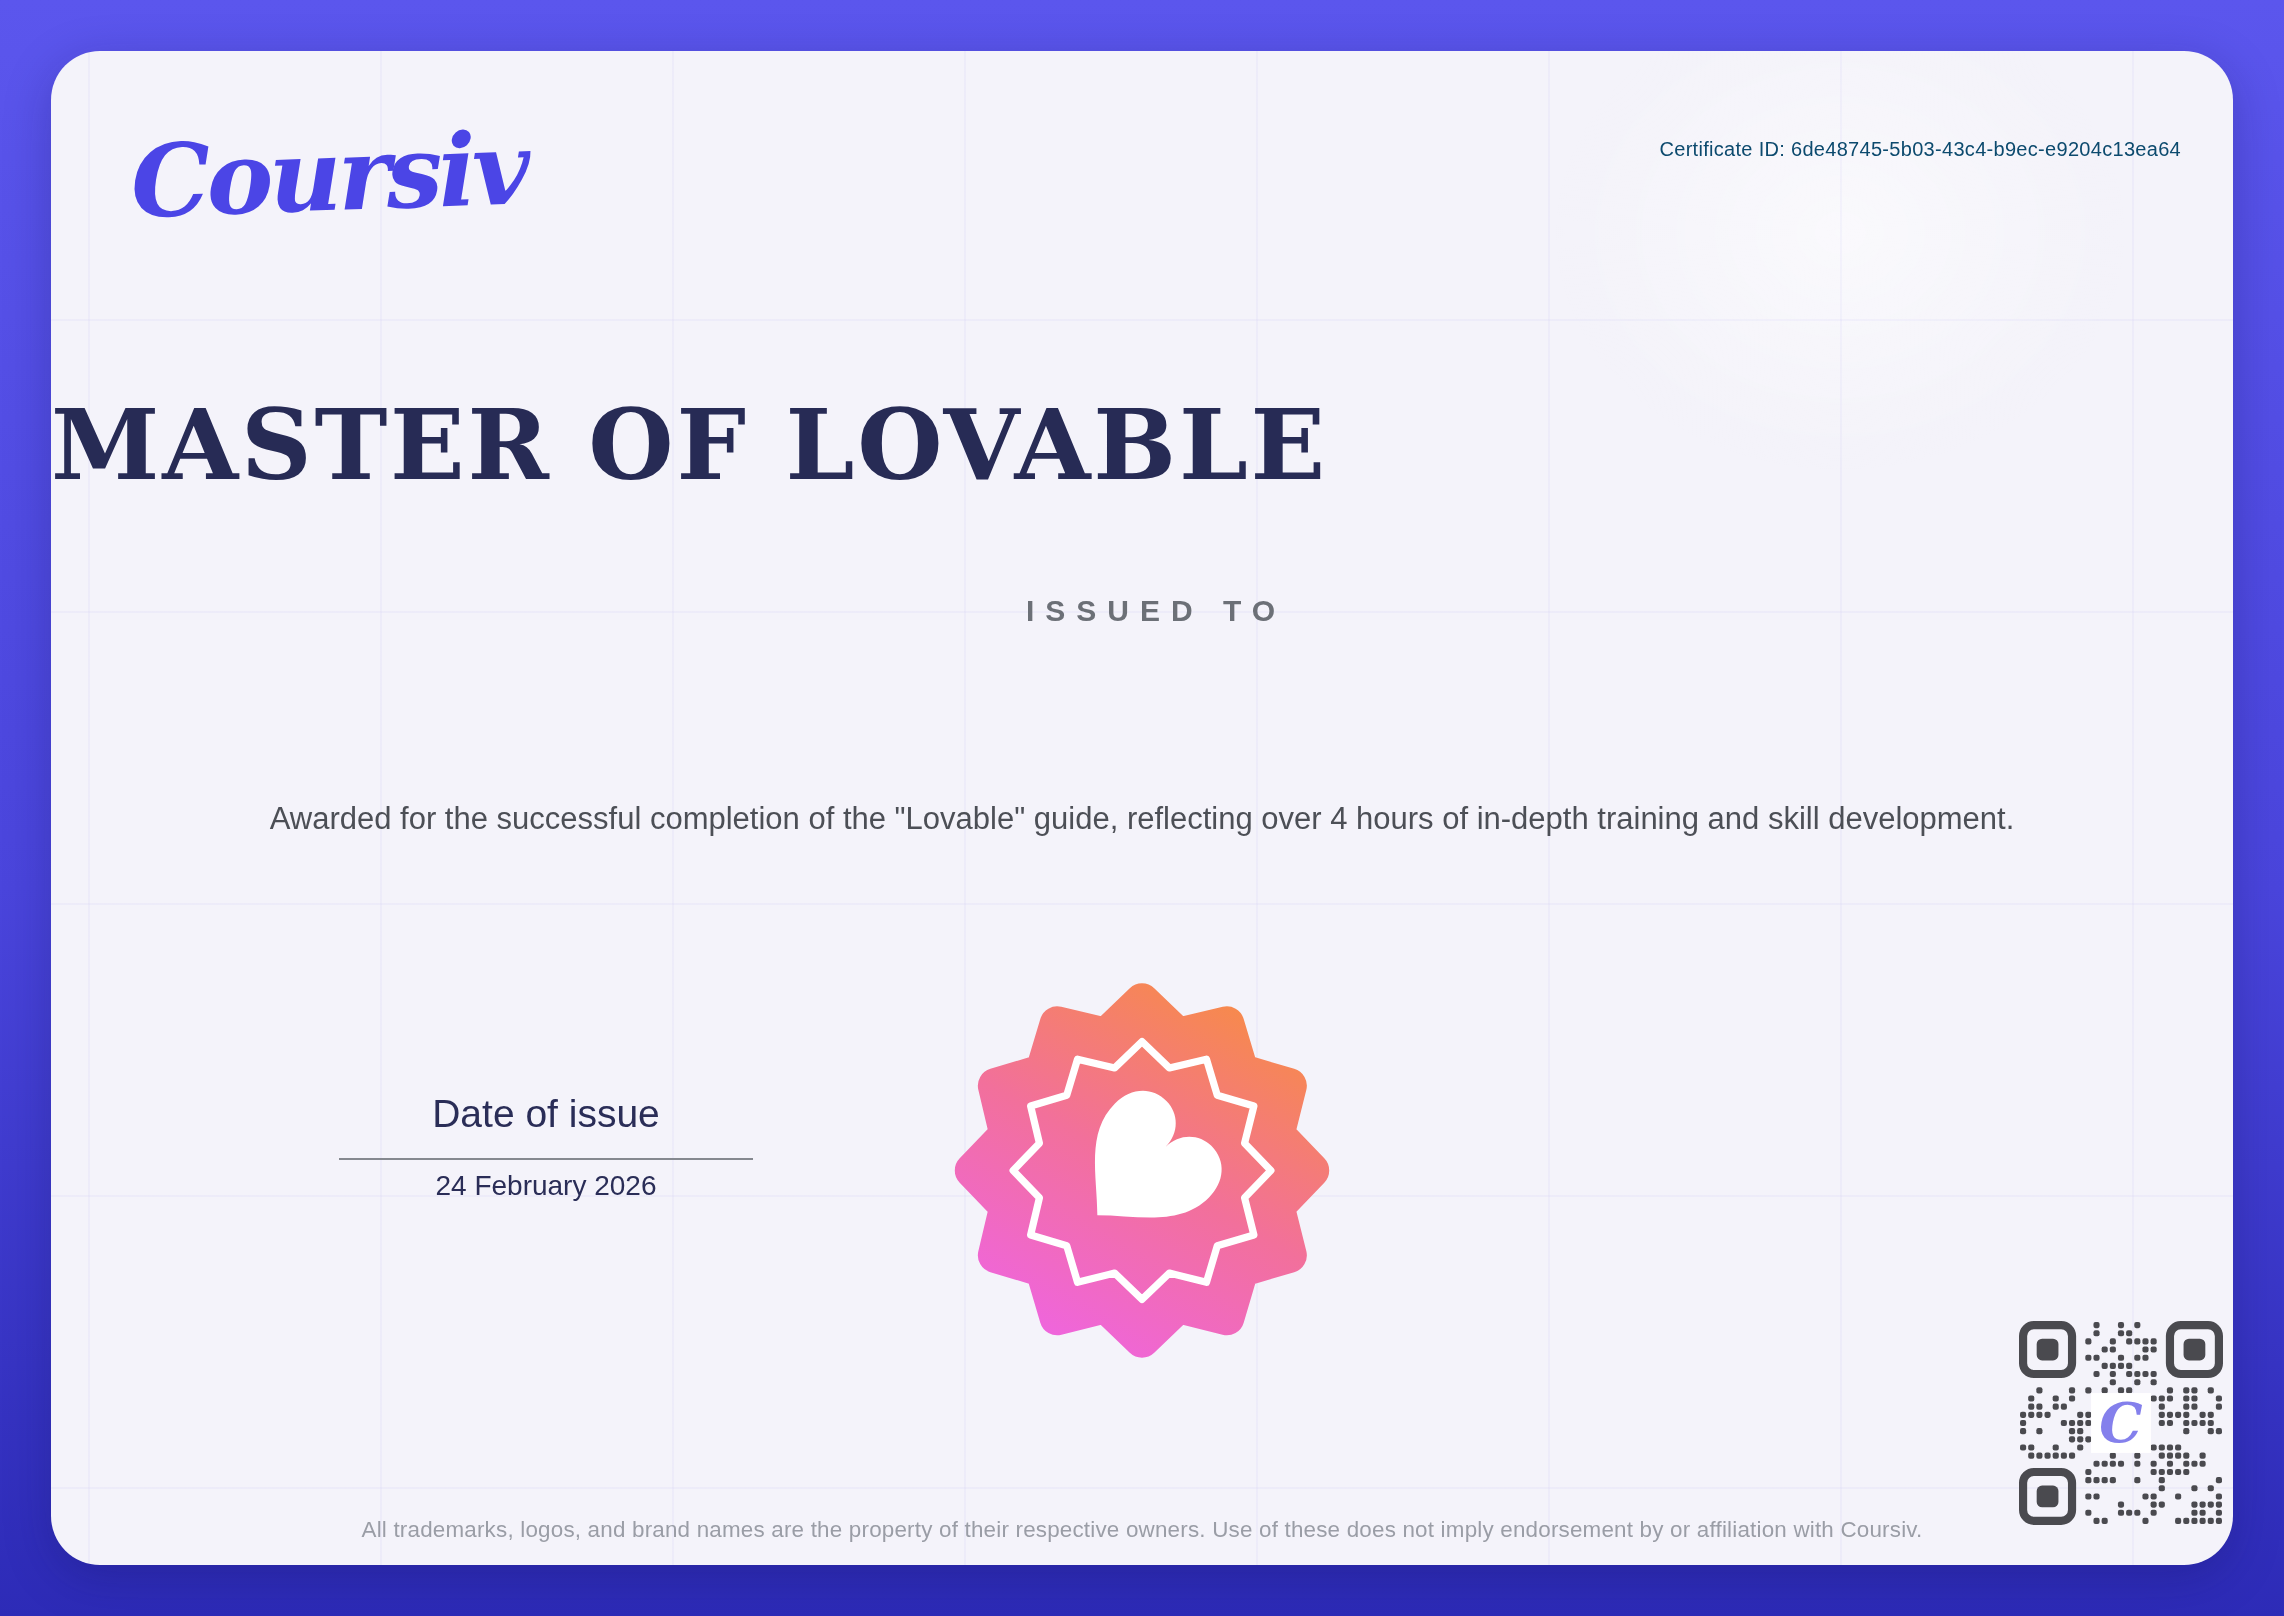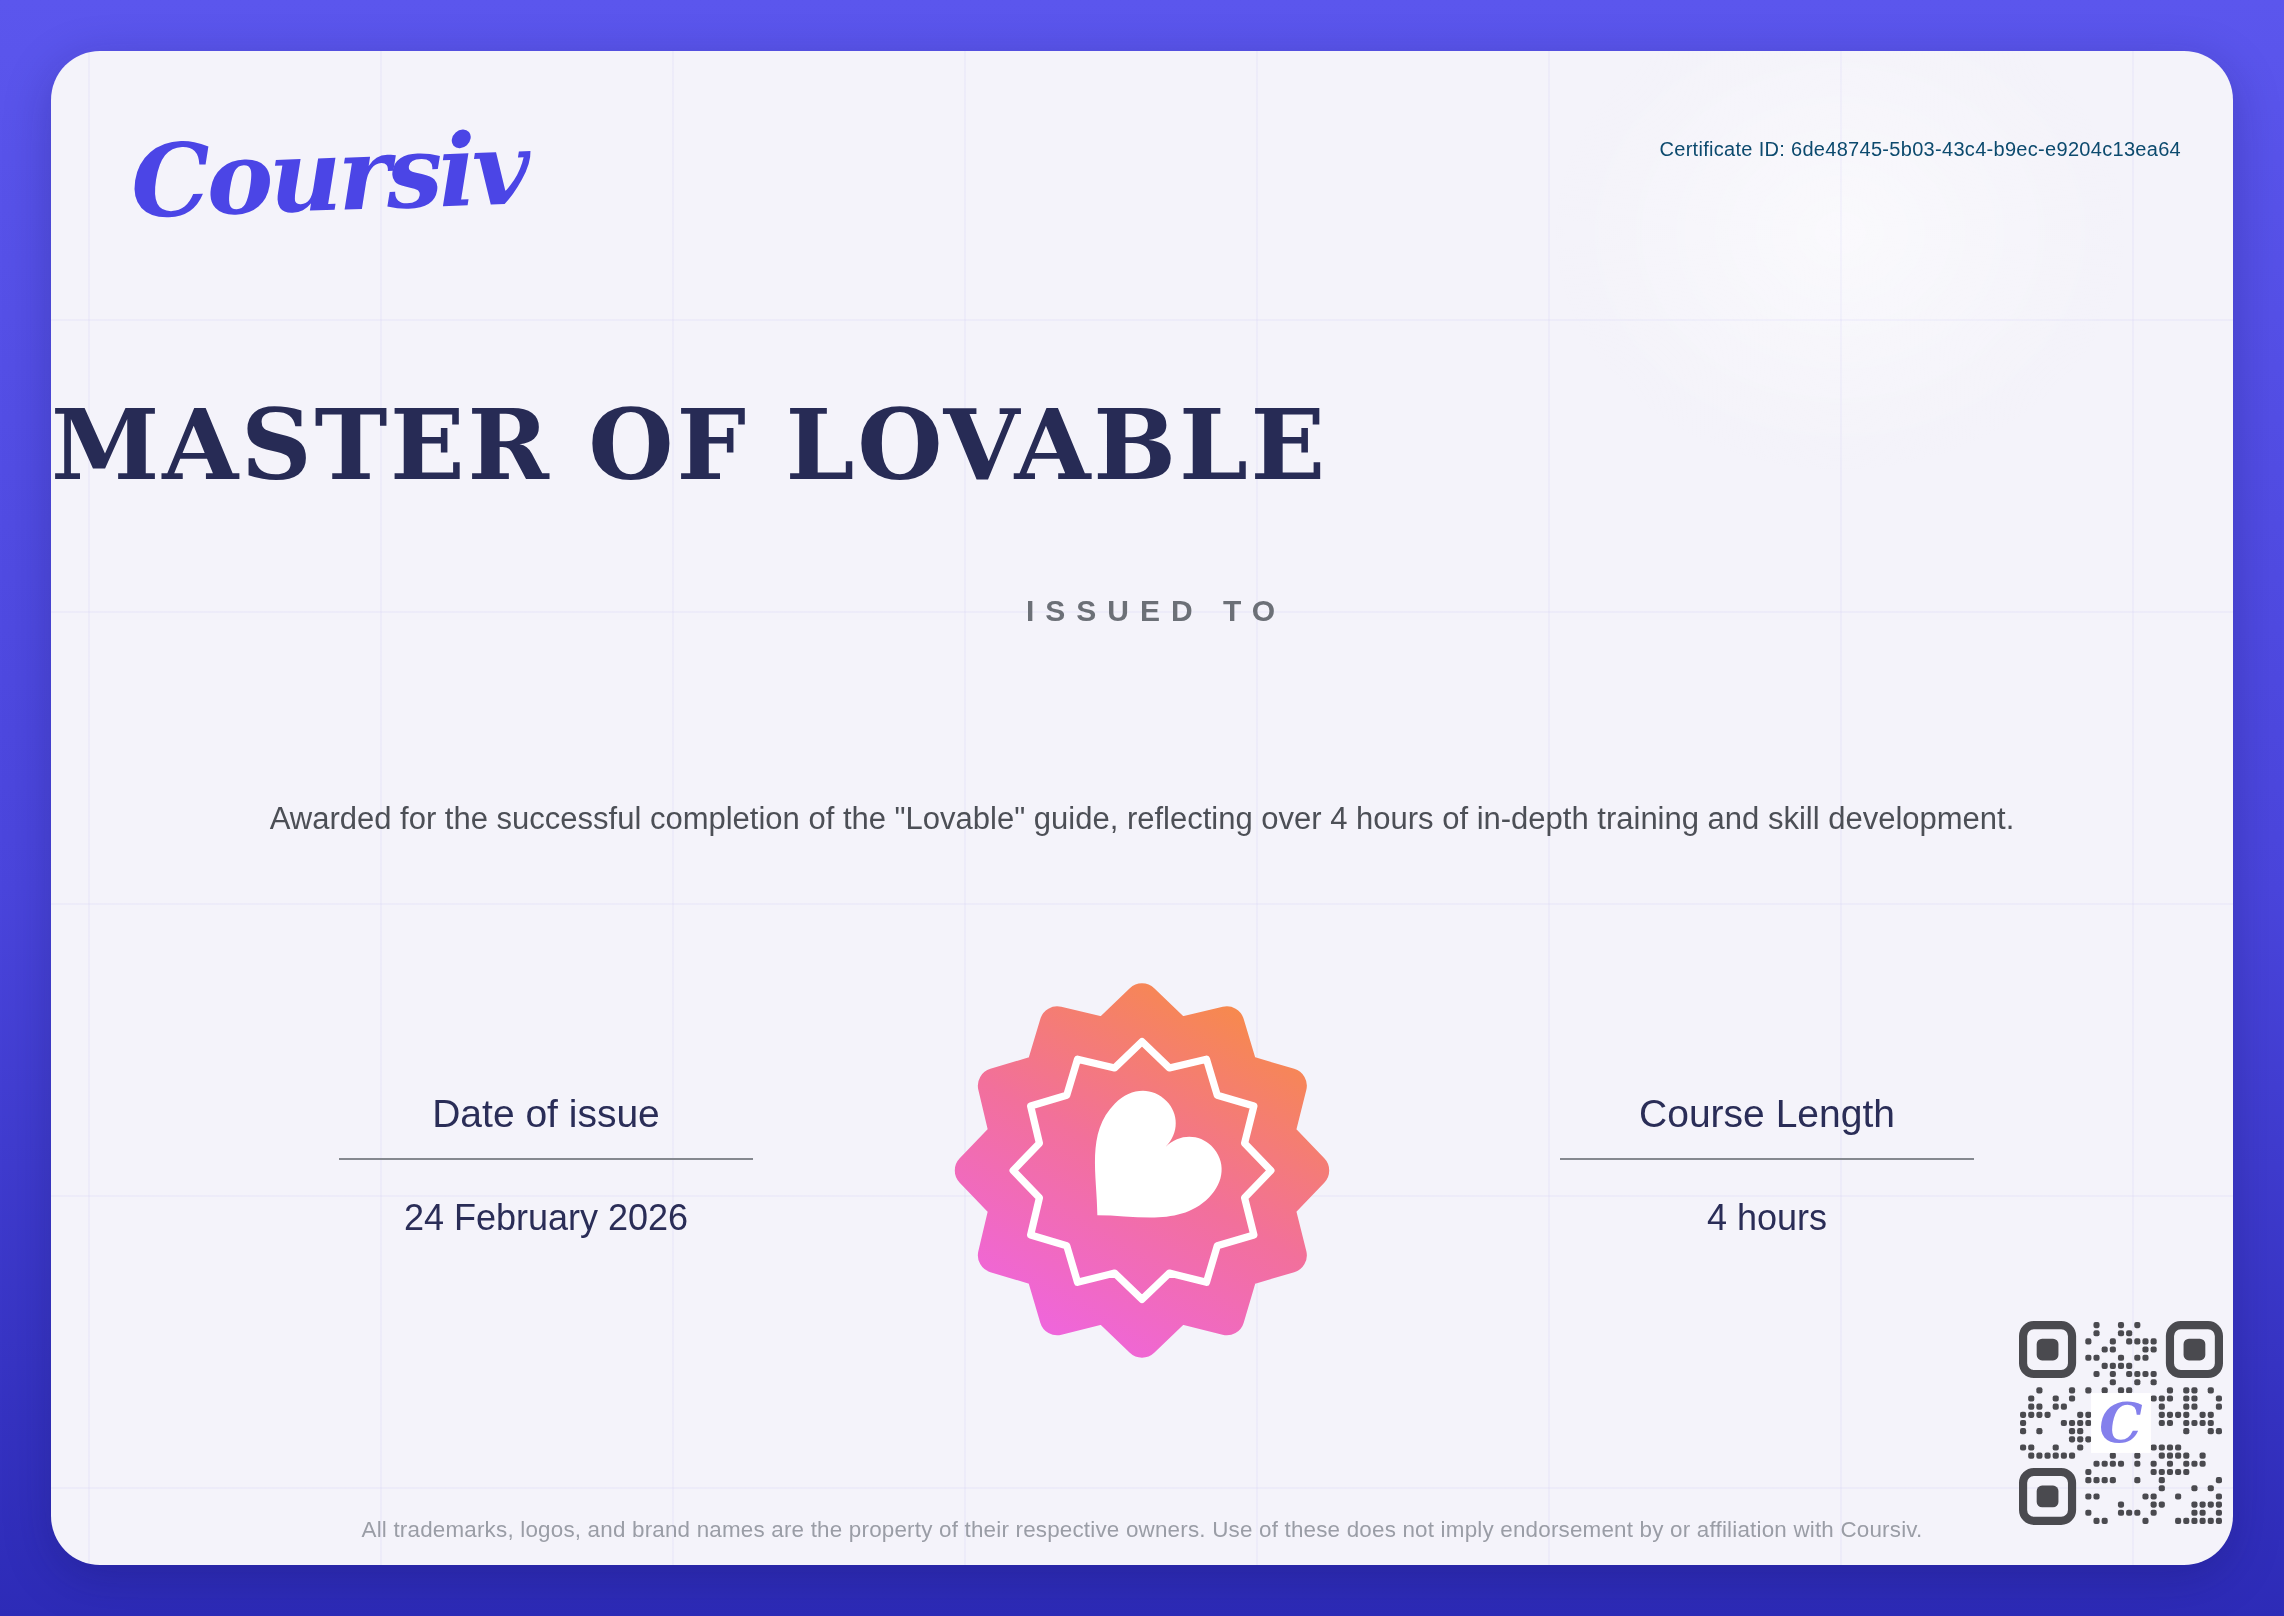--- a/index.html
+++ b/index.html
@@ -53,21 +53,21 @@
   }
   .badge{
     position:absolute;left:50%;top:916px;transform:translateX(-50%);
     width:407px;height:407px;
   }
   .detail-col{position:absolute;width:414px;text-align:center;top:1040px;}
   .detail-col.left{left:288px;}
   .detail-col.right{left:1509px;}
   .detail-label{font-size:39px;font-weight:400;color:#2A2D57;line-height:1.2;}
   .detail-divider{height:2px;background:#85888F;border:none;margin:20.4px 0 0 0;width:100%;}
-  .detail-value{font-size:36px;font-weight:500;color:#2A2D57;margin-top:36px;line-height:1.2;}
+  .detail-value{font-size:28px;font-weight:500;color:#2A2D57;margin-top:9px;line-height:1.2;}
   .qr{position:absolute;left:1968px;top:1270px;width:204px;height:204px;}
   .footer{
     position:absolute;left:0;right:0;top:1466px;text-align:center;
     font-size:22.4px;color:#9A9DA6;font-weight:500;letter-spacing:0.2px;
   }
 </style>
 </head>
 <body>
 
 <div class="page">
@@ -98,25 +98,20 @@
         <path d="M50 28 C50 16 41 8 31 8 C18 8 10 18 10 31 C10 56 33 69 50 86 C67 69 90 56 90 31 C90 18 82 8 69 8 C59 8 50 16 50 28 Z" transform="translate(300 300) rotate(45) scale(2.45) translate(-50 -48)" fill="#FFFFFF"></path>
       </svg>
     </div>
 
     <div class="detail-col left">
       <div class="detail-label">Date of issue</div>
       <hr class="detail-divider">
       <div class="detail-value">24 February 2026</div>
     </div>
 
-    <div class="detail-col right">
-      <div class="detail-label">Course Length</div>
-      <hr class="detail-divider">
-      <div class="detail-value">4 hours</div>
-    </div>
 
     <div class="qr">
       <svg id="qr-svg" width="204" height="204" viewBox="0 0 300 300">
           <rect x="109.5" y="1.5" width="9" height="9" rx="3" fill="#4A4A4F"></rect>
           <rect x="145.5" y="1.5" width="9" height="9" rx="3" fill="#4A4A4F"></rect>
           <rect x="169.5" y="1.5" width="9" height="9" rx="3" fill="#4A4A4F"></rect>
           <rect x="109.5" y="13.5" width="9" height="9" rx="3" fill="#4A4A4F"></rect>
           <rect x="145.5" y="13.5" width="9" height="9" rx="3" fill="#4A4A4F"></rect>
           <rect x="157.5" y="13.5" width="9" height="9" rx="3" fill="#4A4A4F"></rect>
           <rect x="97.5" y="25.5" width="9" height="9" rx="3" fill="#4A4A4F"></rect>

